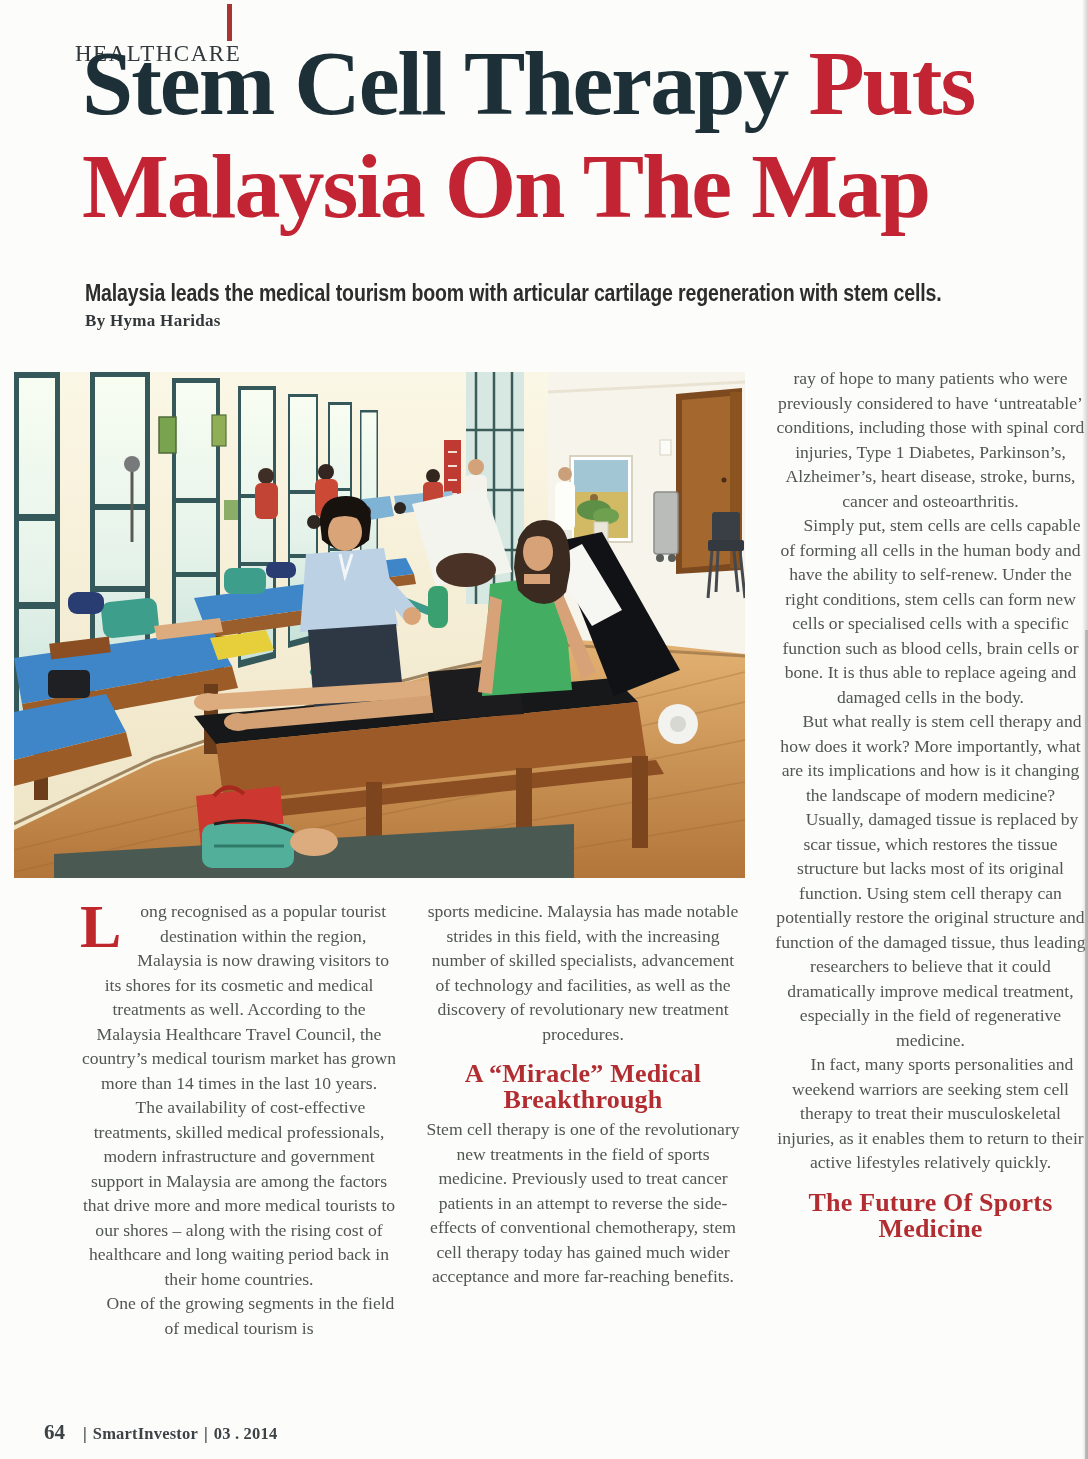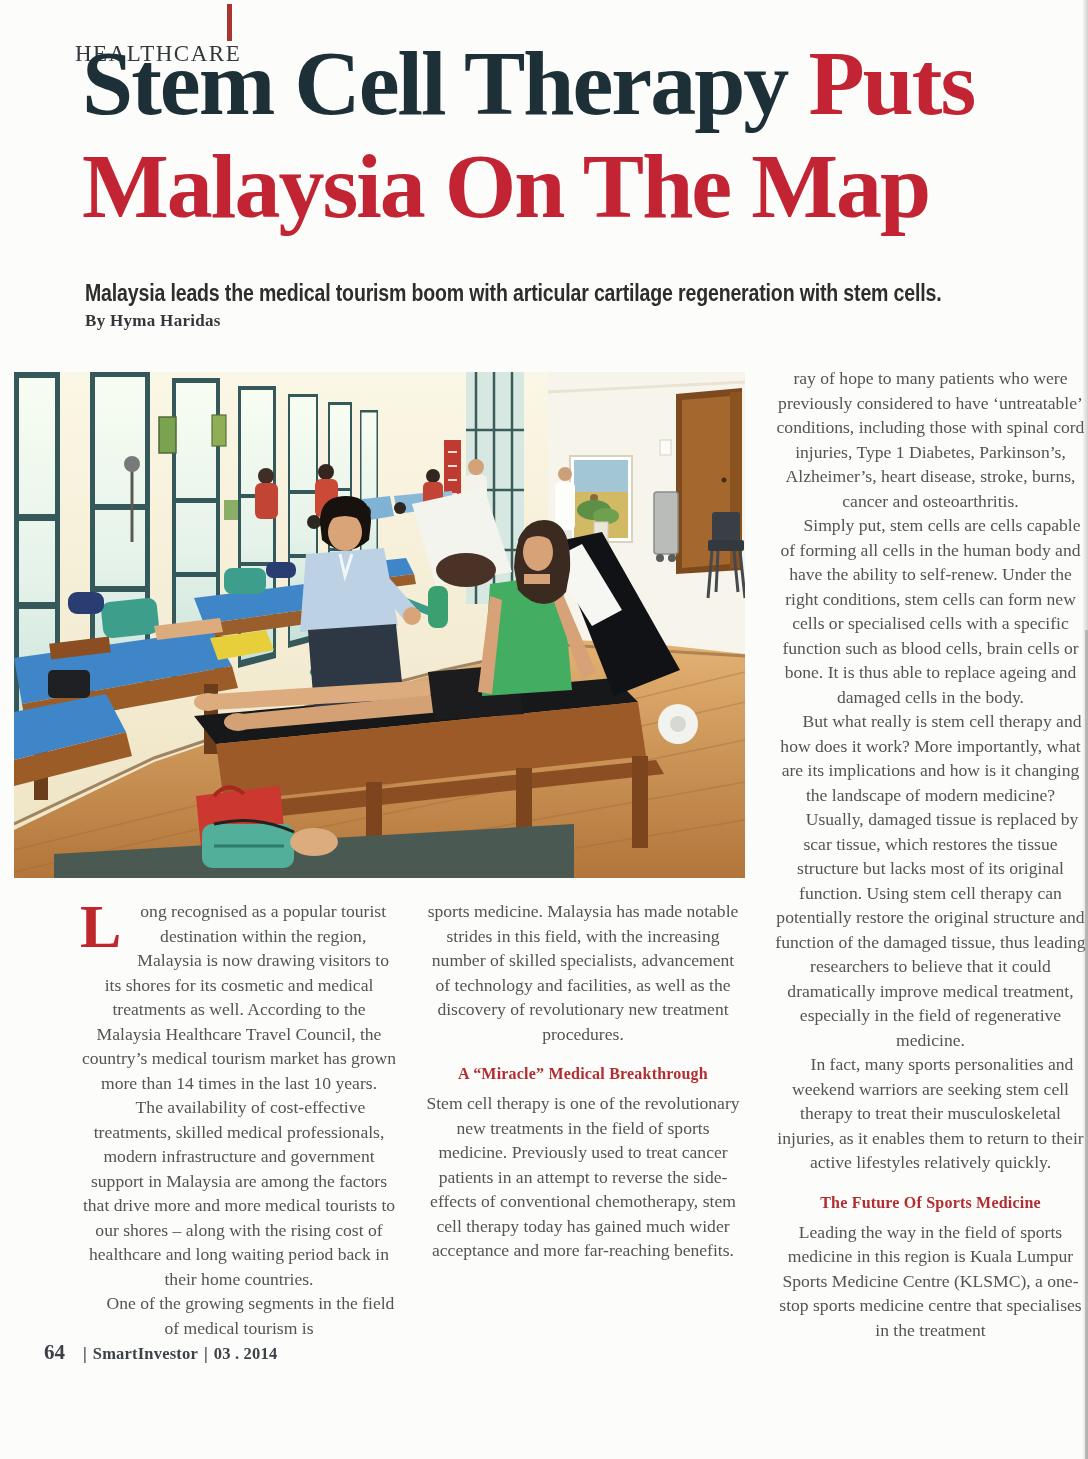--- a/index.html
+++ b/index.html
@@ -34,27 +34,27 @@
   .photo-wrap svg { display:block; width:100%; height:100%; }
 
   
   .col { position:absolute; width:318px; font-size:17.6px; line-height:24.5px;
          color:#51564f; text-align:center; }
   .col-left  { left:80px;  top:899px; }
   .col-mid   { left:424px; top:899px; }
   .col-right { left:773px; top:366px; width:315px; }
   .col p { margin:0; }
   .col p.indent { text-indent:23px; }
-  .col-heading { color:#b22d31; font-weight:bold; font-size:16px; line-height:26px;
+  .col-heading { color:#b22d31; font-weight:bold; font-size:26px; line-height:26px;
                  margin-top:15px !important; margin-bottom:4px !important; letter-spacing:.2px; }
   .dropcap { float:left; color:#c0272d; font-weight:bold; font-size:62px;
              line-height:46px; padding:4px 7px 0 0; }
 
   
-  .footer { position:absolute; left:44px; top:1340px; color:#3d4247; white-space:nowrap; }
+  .footer { position:absolute; left:44px; top:1420px; color:#3d4247; white-space:nowrap; }
   .footer .num  { font-size:21px; font-weight:bold; margin-right:12px; }
   .footer .sep  { font-size:17px; font-weight:bold; margin:0 6px; }
   .footer .mag, .footer .issue { font-size:16.5px; font-weight:bold; letter-spacing:.2px; }
 
   
   .edge-right { position:absolute; right:0; top:0; width:6px; height:100%;
                 background:linear-gradient(to left, #adadab, rgba(255,255,255,0)); opacity:.55; }
   .edge-right-dark { position:absolute; right:0; top:630px; width:3px; height:829px;
                      background:#8f8f8d; opacity:.5; }
 </style>
@@ -324,21 +324,20 @@
     <p class="col-heading">A “Miracle” Medical Breakthrough</p>
     <p class="">Stem cell therapy is one of the revolutionary new treatments in the field of sports medicine. Previously used to treat cancer patients in an attempt to reverse the side-effects of conventional chemotherapy, stem cell therapy today has gained much wider acceptance and more far-reaching benefits.</p>
   </div>
 <div class="col col-right">
     <p class="">ray of hope to many patients who were previously considered to have ‘untreatable’ conditions, including those with spinal cord injuries, Type 1 Diabetes, Parkinson’s, Alzheimer’s, heart disease, stroke, burns, cancer and osteoarthritis.</p>
     <p class="indent">Simply put, stem cells are cells capable of forming all cells in the human body and have the ability to self-renew. Under the right conditions, stem cells can form new cells or specialised cells with a specific function such as blood cells, brain cells or bone. It is thus able to replace ageing and damaged cells in the body.</p>
     <p class="indent">But what really is stem cell therapy and how does it work? More importantly, what are its implications and how is it changing the landscape of modern medicine?</p>
     <p class="indent">Usually, damaged tissue is replaced by scar tissue, which restores the tissue structure but lacks most of its original function. Using stem cell therapy can potentially restore the original structure and function of the damaged tissue, thus leading researchers to believe that it could dramatically improve medical treatment, especially in the field of regenerative medicine.</p>
     <p class="indent">In fact, many sports personalities and weekend warriors are seeking stem cell therapy to treat their musculoskeletal injuries, as it enables them to return to their active lifestyles relatively quickly.</p>
     <p class="col-heading">The Future Of Sports Medicine</p>
-    <p class="">Leading the way in the field of sports medicine in this region is Kuala Lumpur Sports Medicine Centre (KLSMC), a one-stop sports medicine centre that specialises in the treatment</p>
   </div>
 
 <div class="footer">
   <span class="num">64</span><span class="sep">|</span><span class="mag">SmartInvestor</span><span class="sep">|</span><span class="issue">03 . 2014</span>
 </div>
 
 <div class="edge-right"></div>
 <div class="edge-right-dark"></div>
 
 </body></html>

